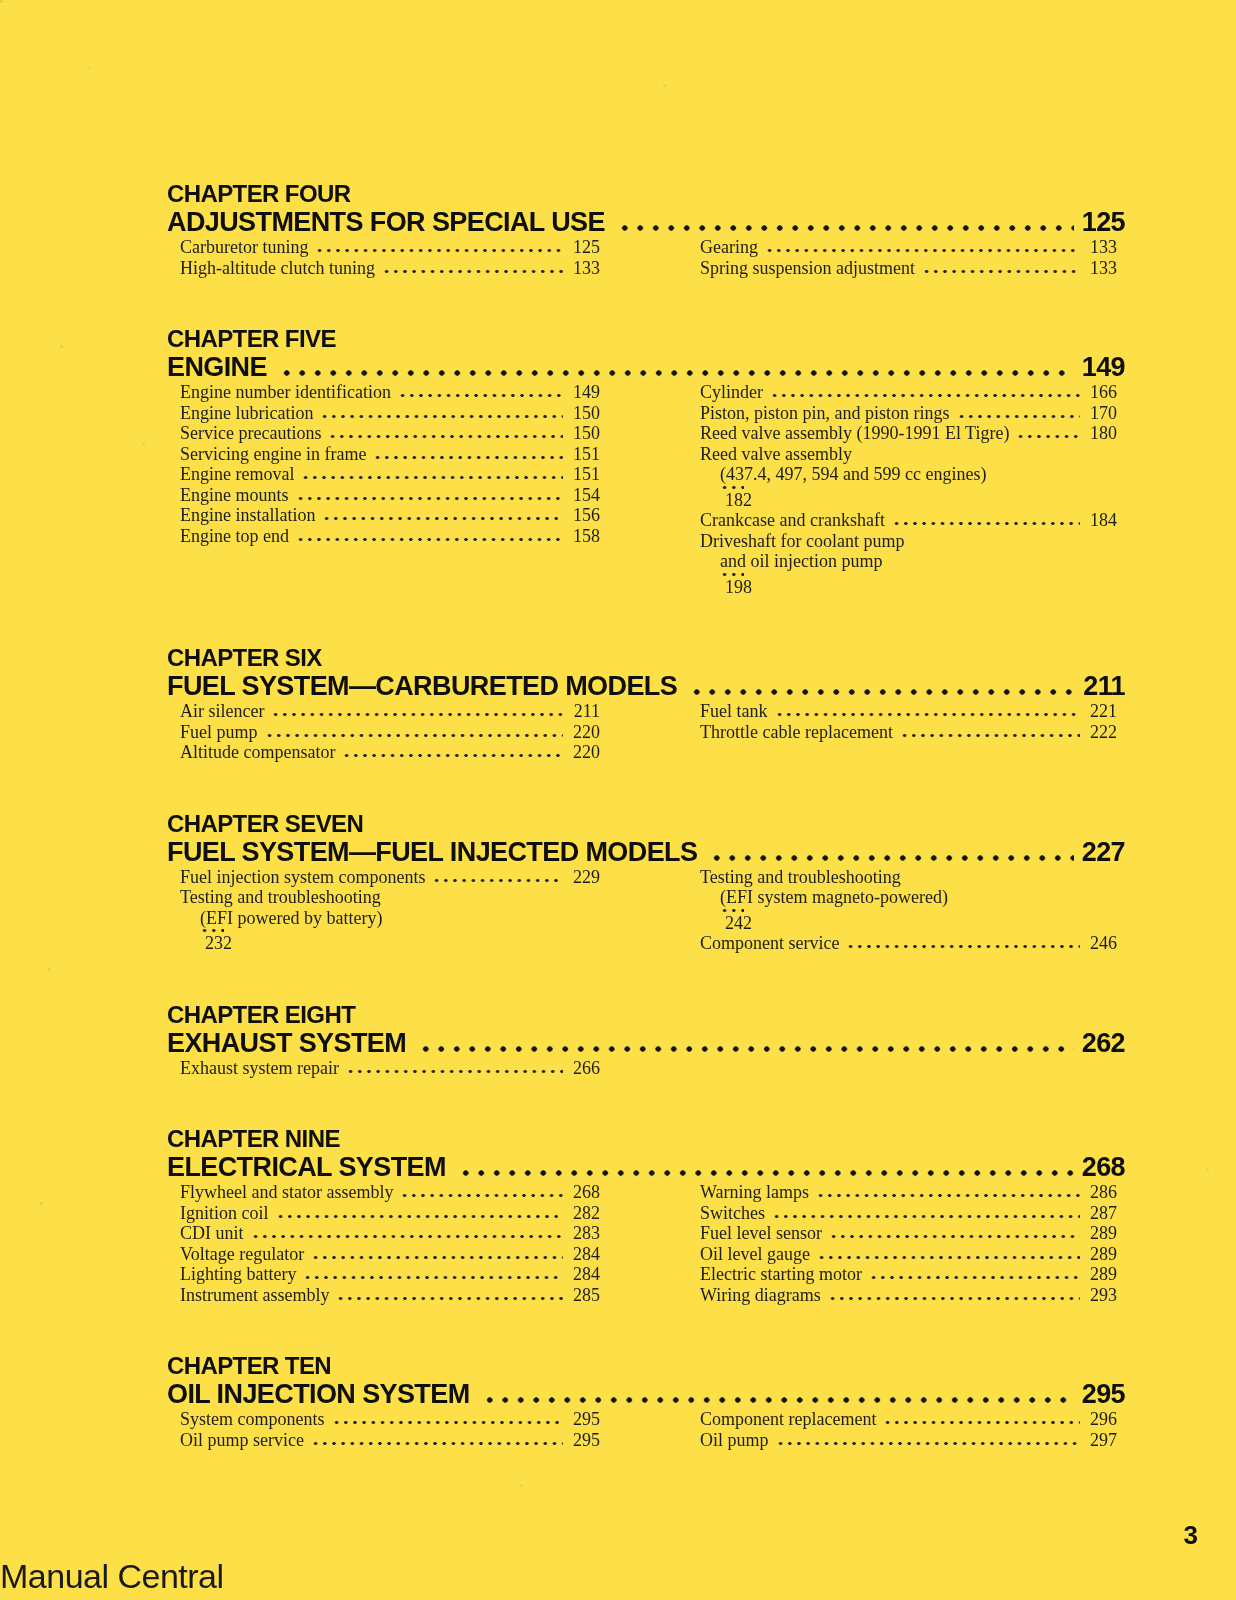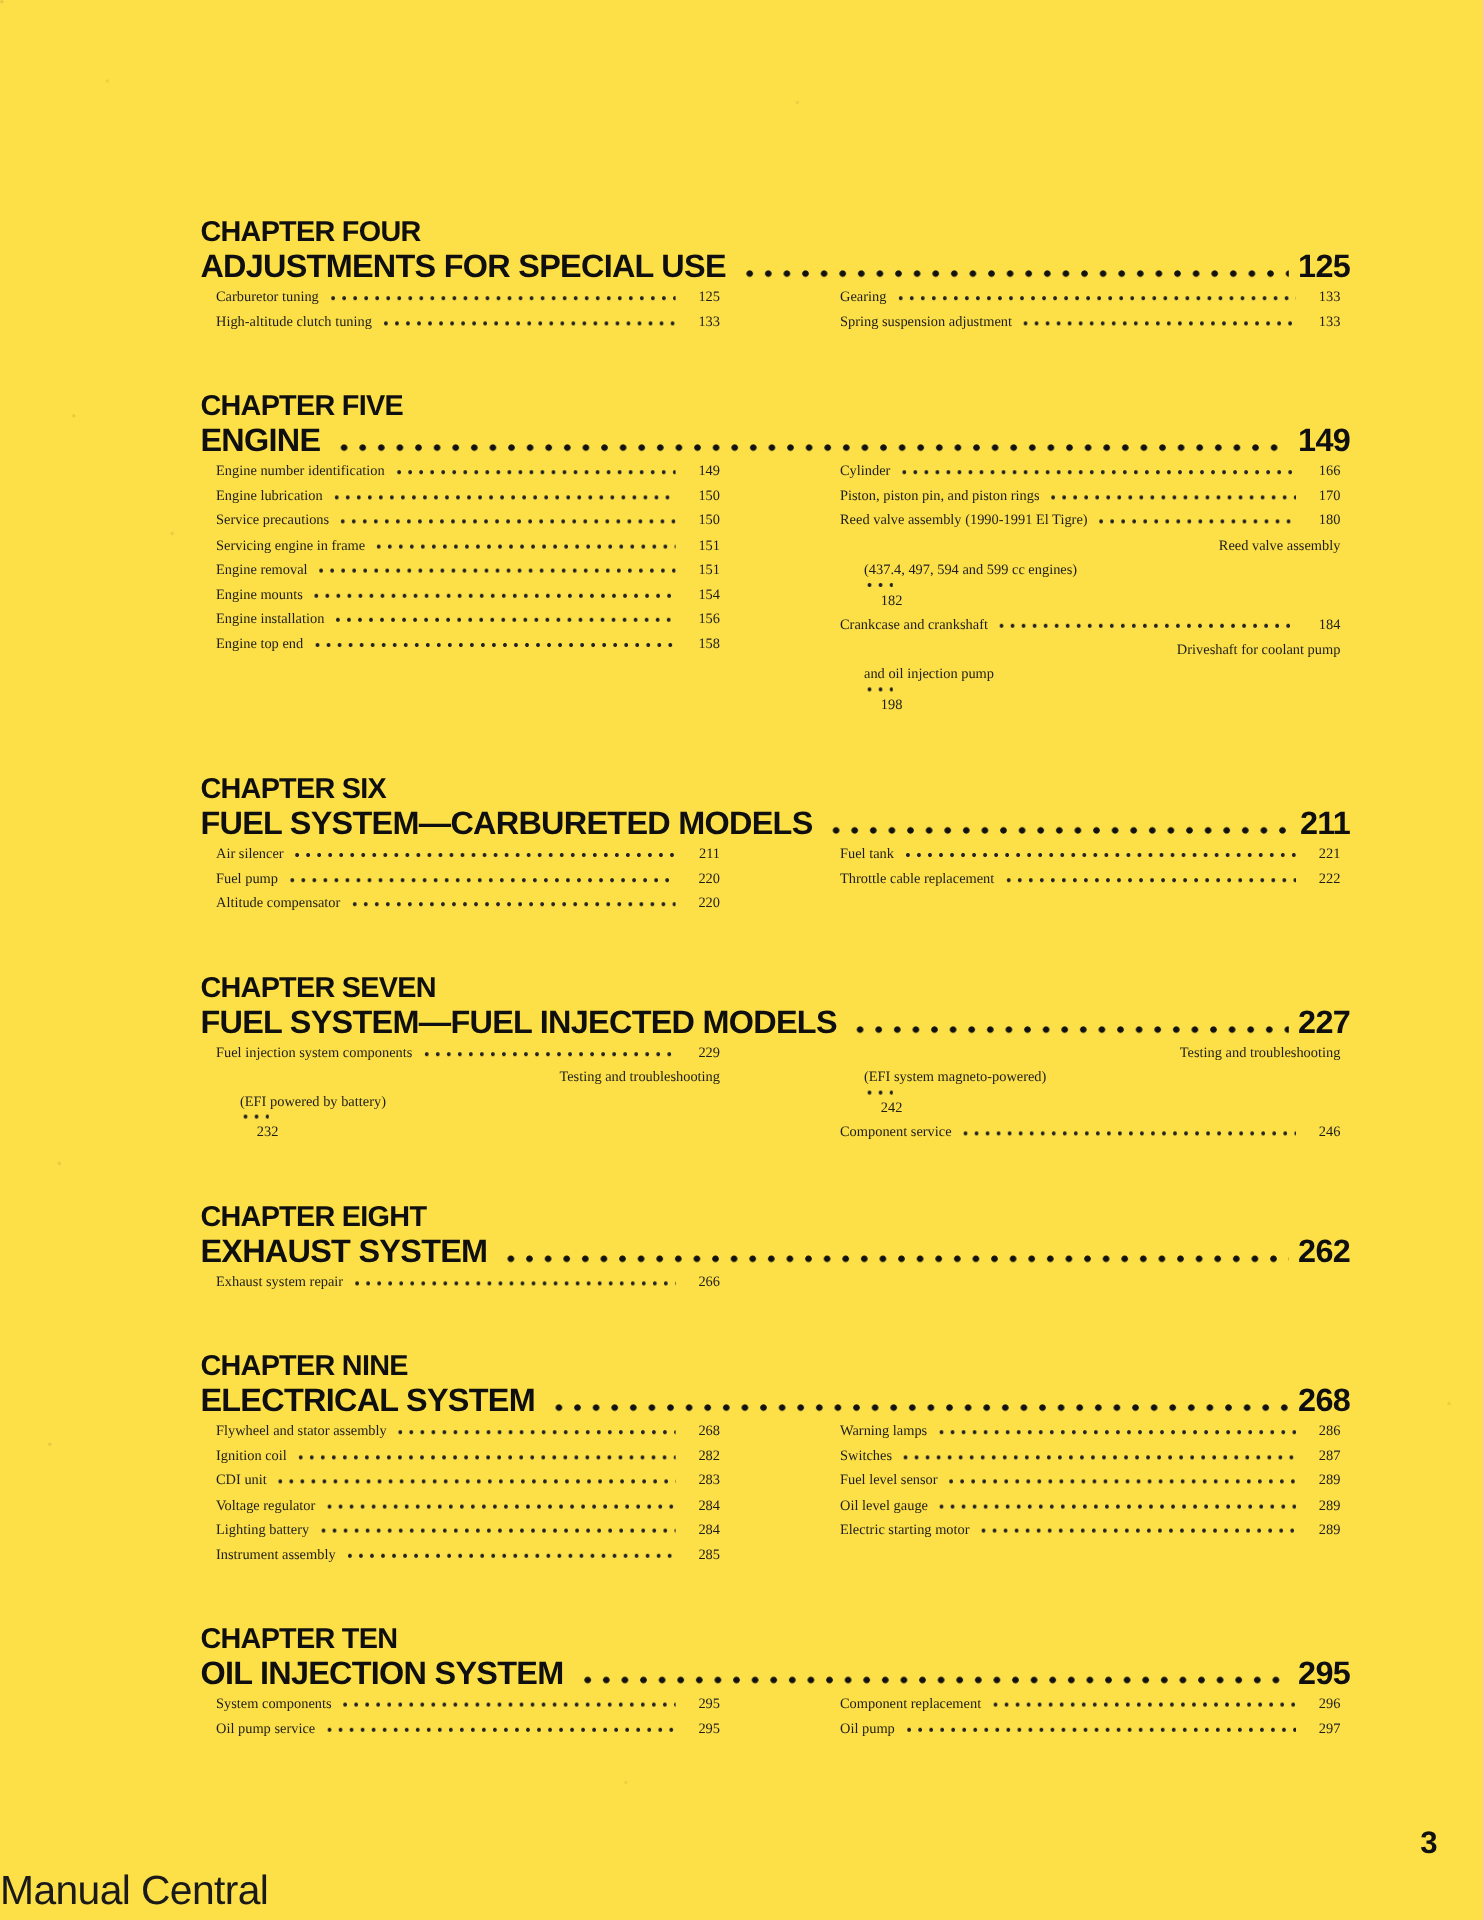--- a/index.html
+++ b/index.html
@@ -48,25 +48,24 @@
     grid-template-columns: 433px 437px;
     column-gap: 88px;
     align-items: start;
   }
   .col { list-style: none; margin: 0; padding: 0; box-sizing: border-box; }
   .col-left  { padding-left: 13px; }
   .col-right { padding-left: 12px; padding-right: 8px; }
   .entry {
     display: flex;
     align-items: baseline;
-    font-size: 12px;
+    font-size: 18px;
     line-height: 20.5px;
     color: #1d1d1d;
     white-space: nowrap;
-    justify-content: flex-end;
   }
   .entry.indent { padding-left: 13px; flex-direction: column; }
   .leader-fine {
     height: 5px;
     margin: 0 5px 0 7px;
     background-image: radial-gradient(circle, #242424 1.4px, rgba(0,0,0,0) 1.85px);
     background-size: 9.2px 5px;
     background-repeat: repeat-x;
     background-position: 0 50%;
   }
@@ -401,20 +400,25 @@
             <li class="entry">
     <span class="elabel">Oil level gauge</span>
     <span class="leader leader-fine"></span>
     <span class="epage">289</span>
   </li>
             <li class="entry">
     <span class="elabel">Electric starting motor</span>
     <span class="leader leader-fine"></span>
     <span class="epage">289</span>
   </li>
+            <li class="entry">
+    <span class="elabel">Wiring diagrams</span>
+    <span class="leader leader-fine"></span>
+    <span class="epage">293</span>
+  </li>
           </ul>
     </div>
   </section>
 
   <section class="chapter">
     <h2 class="kicker">CHAPTER TEN</h2>
     <div class="title-row">
       <span class="title">OIL INJECTION SYSTEM</span>
       <span class="leader leader-bold"></span>
       <span class="tpage">295</span>

